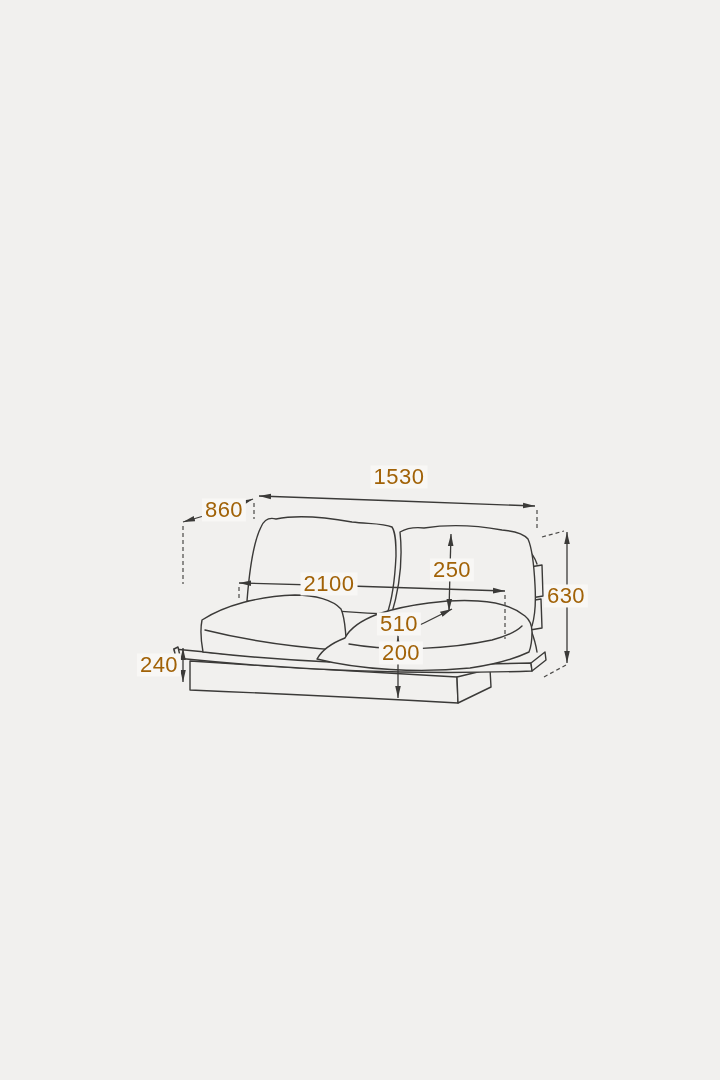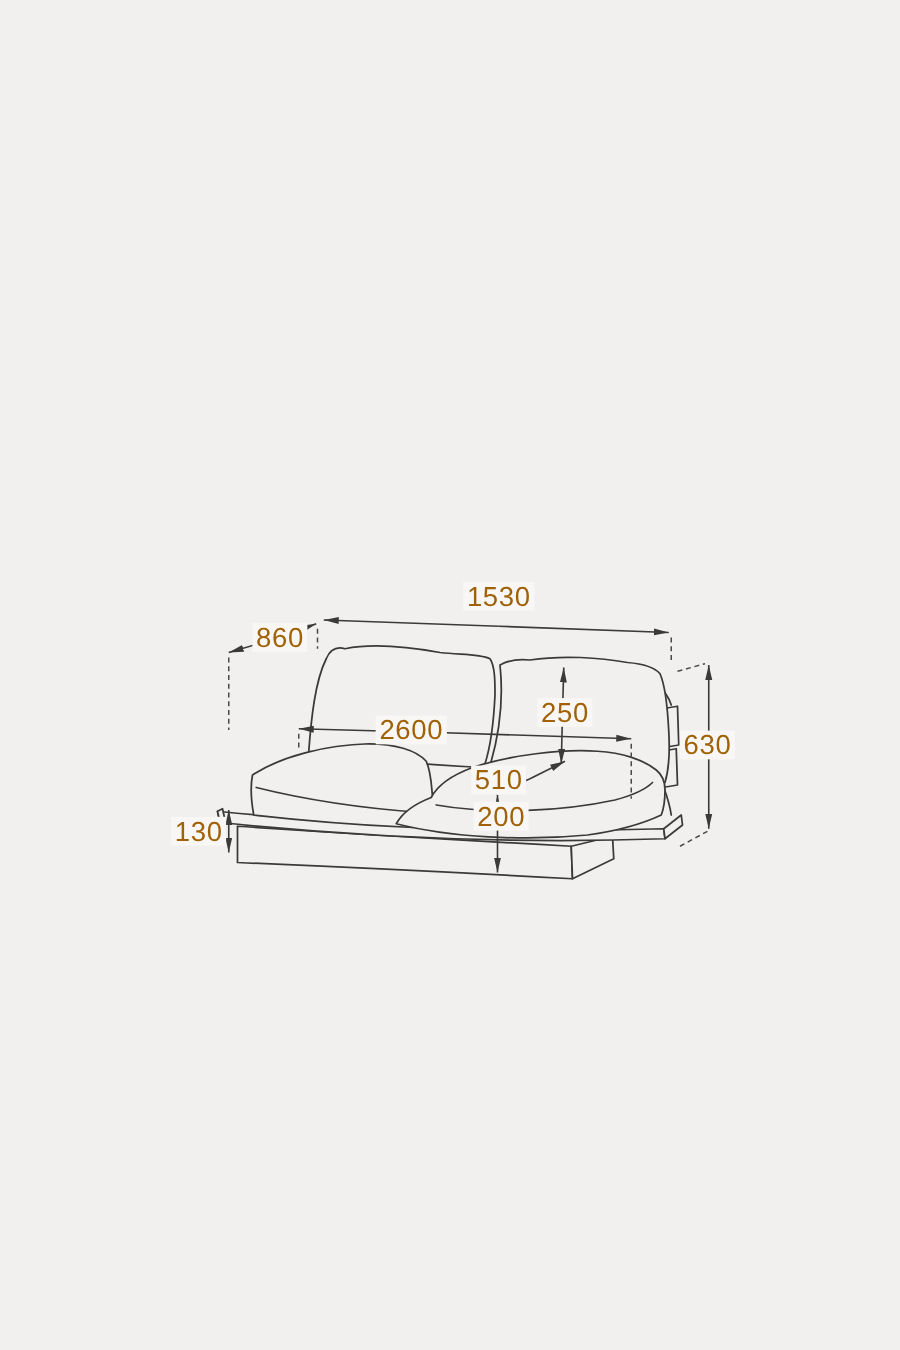--- a/index.html
+++ b/index.html
@@ -148,20 +148,20 @@
 
       <g>
         <line x1="183" y1="664" x2="183" y2="648" marker-end="url(#ah)"></line>
         <line x1="183" y1="664" x2="183" y2="682" marker-end="url(#ah)"></line>
       </g>
     </g>
   </svg>
 
   <div class="dim-label" style="left:399px;top:477px">1530</div>
   <div class="dim-label" style="left:224px;top:510px">860</div>
-  <div class="dim-label" style="left:329px;top:584px">2600</div>
+  <div class="dim-label" style="left:329px;top:584px">2100</div>
   <div class="dim-label" style="left:452px;top:570px">250</div>
   <div class="dim-label" style="left:399px;top:624px">510</div>
   <div class="dim-label" style="left:401px;top:653px">200</div>
   <div class="dim-label" style="left:566px;top:596px">630</div>
-  <div class="dim-label" style="left:159px;top:665px">130</div>
+  <div class="dim-label" style="left:159px;top:665px">240</div>
 
 </div>
 
 </body></html>

